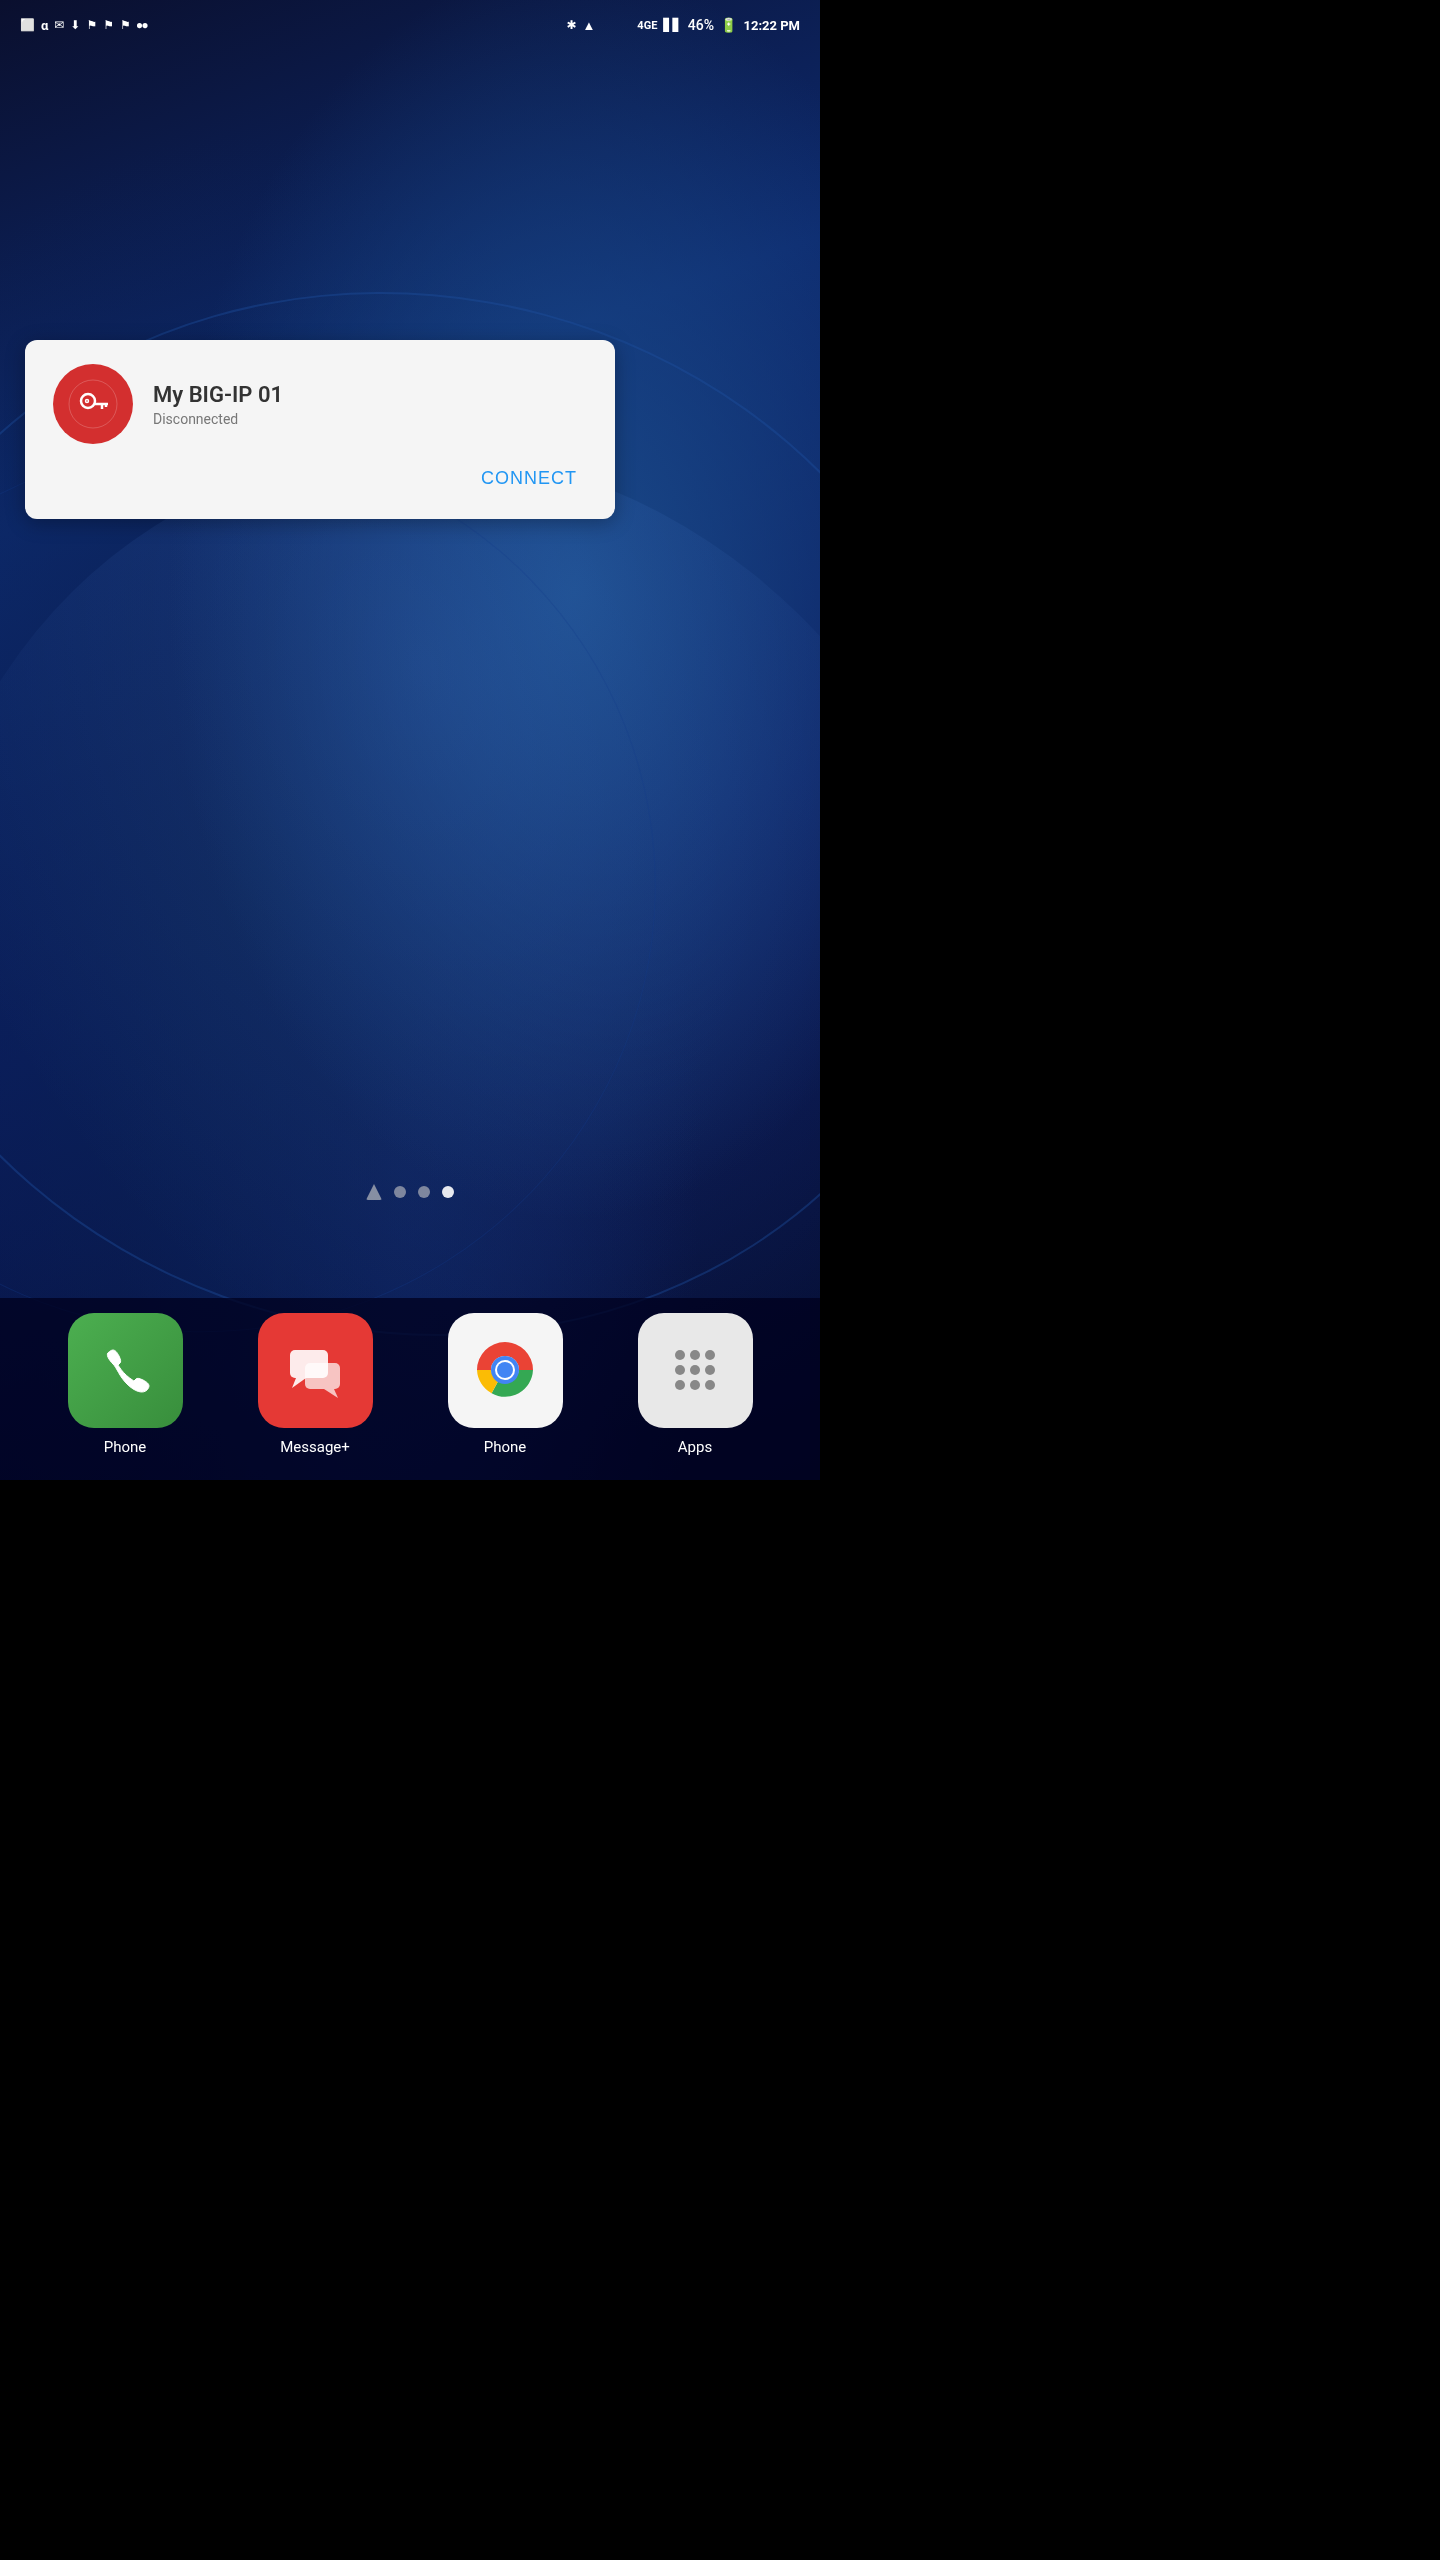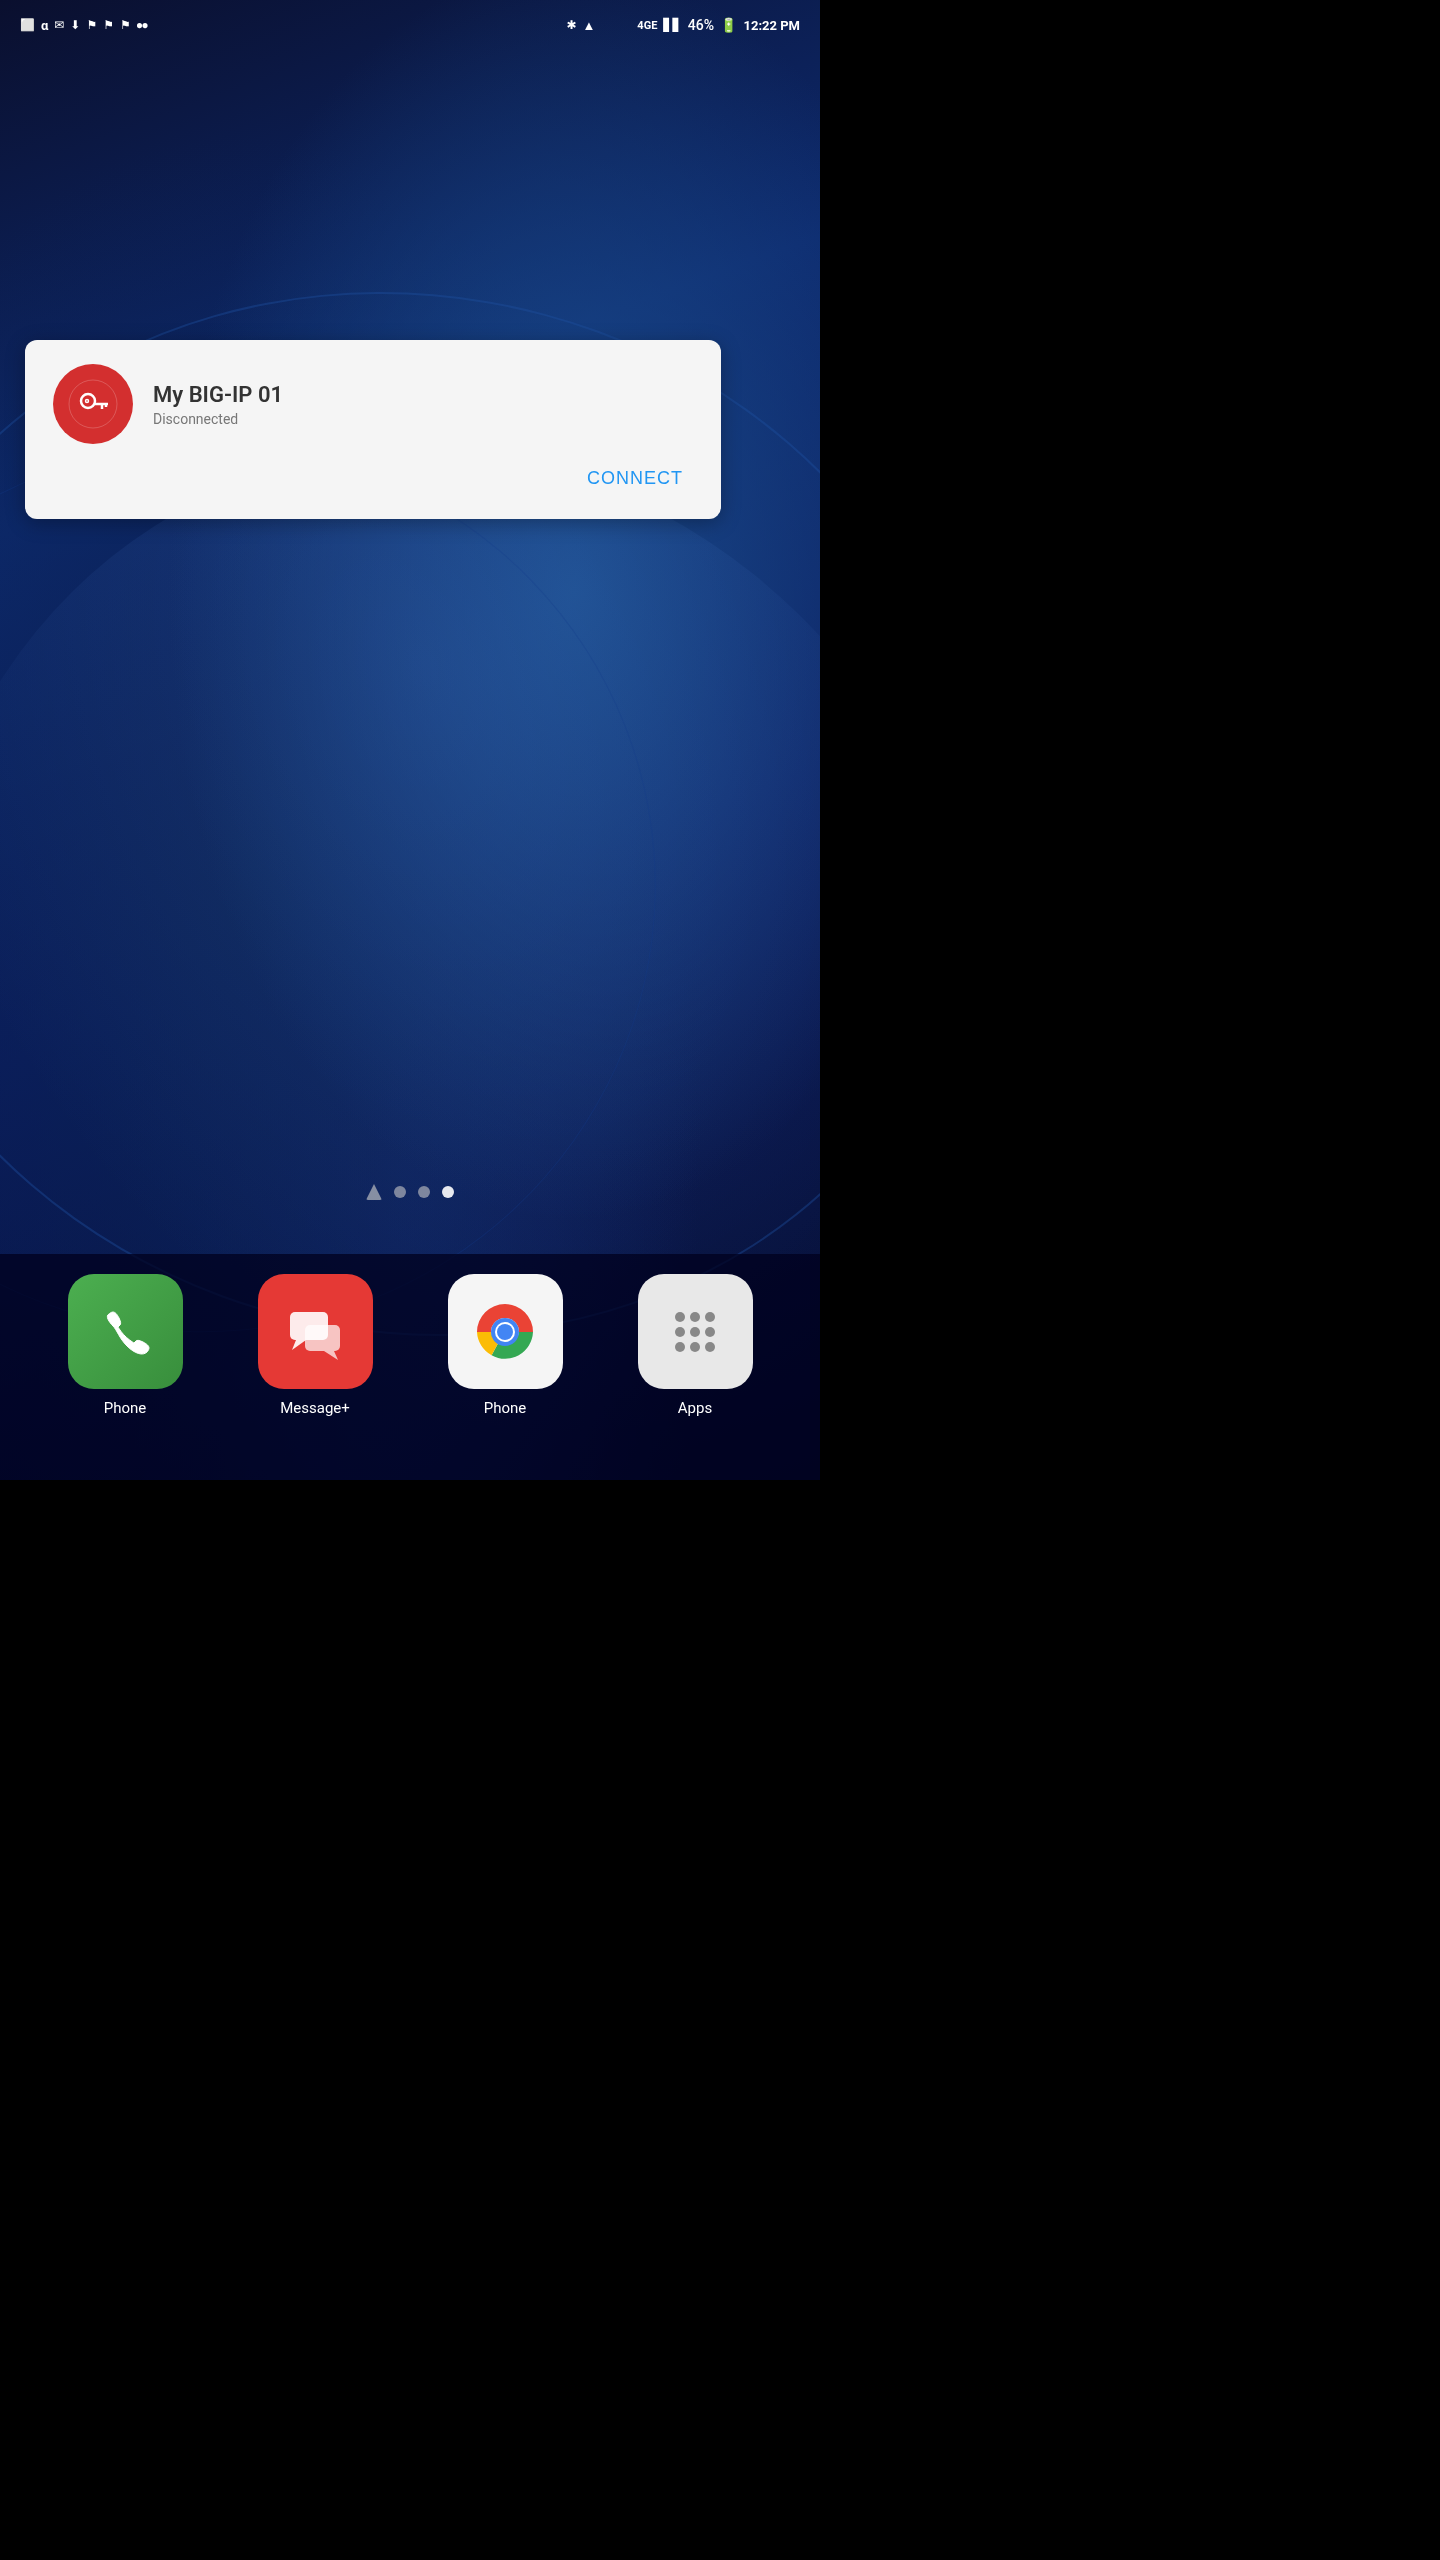--- a/index.html
+++ b/index.html
@@ -100,21 +100,21 @@
     .status-time {
       font-size: 13px;
       font-weight: 700;
     }
 
     
     .notification-card {
       position: absolute;
       top: 340px;
       left: 25px;
-      width: 696px;
+      width: 590px;
       background: #f5f5f5;
       border-radius: 12px;
       padding: 24px 28px;
       z-index: 50;
       box-shadow: 0 4px 20px rgba(0,0,0,0.3);
       display: flex;
       flex-direction: column;
     }
 
     .notification-header {
@@ -205,23 +205,24 @@
     .indicator.active {
       background: rgba(255, 255, 255, 0.9);
     }
 
     
     .dock {
       position: absolute;
       bottom: 0;
       left: 0;
       right: 0;
-      height: 226px;
+      height: 182px;
       background: rgba(0, 0, 30, 0.75);
       display: flex;
+      align-items: center;
       justify-content: space-around;
       padding: 20px 30px 30px;
       z-index: 50;
     }
 
     .dock-item {
       display: flex;
       flex-direction: column;
       align-items: center;
       gap: 10px;

